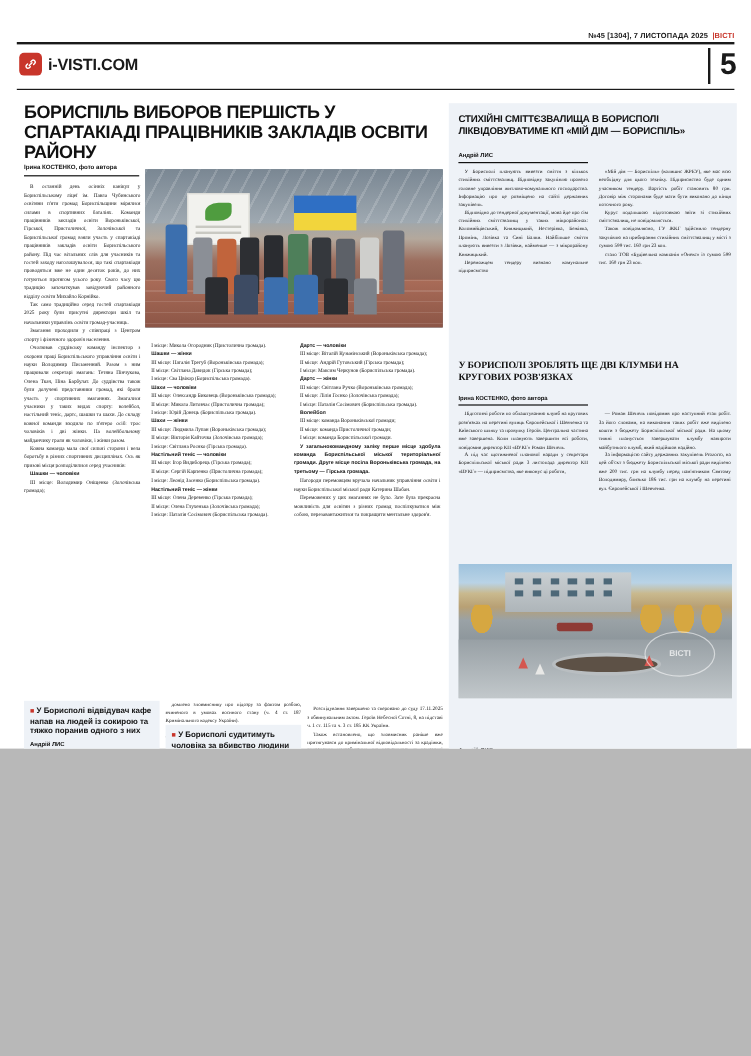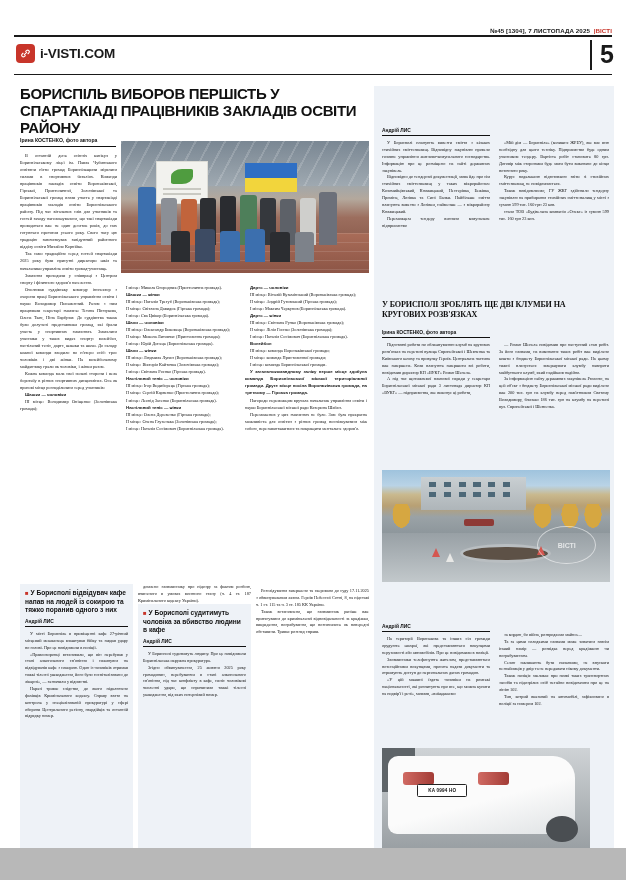--- a/index.html
+++ b/index.html
@@ -3,21 +3,21 @@
 <meta charset="utf-8">
 <style>
   * { margin:0; padding:0; box-sizing:border-box; }
   html,body { background:#b8b8b8; }
   body {
     font-family:"Liberation Sans", sans-serif;
     -webkit-font-smoothing:antialiased;
   }
   .page {
     position:relative;
-    width:626px; height:848px;
+    width:626px; height:624px;
     background:#ffffff;
     overflow:hidden;
     margin:0 auto;
   }
 
   
   .masthead { position:absolute; left:0; top:0; width:626px; height:78px; }
   .issue-line {
     position:absolute; right:14px; top:27px;
     font-size:6.2px; font-weight:bold; letter-spacing:.1px;
@@ -396,20 +396,21 @@
     </div>
   </div>
 
   <div class="col-free" style="left:256px; top:588px; width:113px;">
       <p>Розслідування завершено та скеровано до суду 17.11.2025 з обвинувальним актом. Героїв Небесної Сотні, 8, на підставі ч. 1 ст. 115 та ч. 3 ст. 185 КК України.</p>
       <p>Також встановлено, що зловмисник раніше вже притягувався до кримінальної відповідальності за крадіжки, викрадення, пограбування, що позначилось як попередні обставини. Триває розгляд справи.</p>
     </div>
 
   <div class="right-panel"></div>
 
+  <h2 class="rp-head" style="left:382px; top:95px; width:228px;">СТИХІЙНІ СМІТТЄЗВАЛИЩА В БОРИСПОЛІ ЛІКВІДОВУВАТИМЕ КП «МІЙ ДІМ — БОРИСПІЛЬ»</h2>
   <div class="rp-byline" style="left:382px; top:128px; width:108px;">Андрій ЛИС</div>
   <div class="rp-col" style="left:382px; top:140px; width:108px;">
       <p>У Борисполі планують вивезти сміття з кількох стихійних сміттєзвалищ. Відповідну закупівлю провело головне управління житлово-комунального господарства. Інформацію про це розміщено на сайті державних закупівель.</p>
       <p>Відповідно до тендерної документації, мова йде про сім стихійних сміттєзвалищ у таких мікрорайонах: Коломийцівський, Княжицький, Нестерівка, Бежівка, Промінь, Лозівка та Сині Балки. Найбільше сміття планують вивезти з Лозівки, найменше — з мікрорайону Княжицький.</p>
       <p>Переможцем тендеру визнано комунальне підприємство</p>
     </div>
   <div class="rp-col" style="left:499px; top:140px; width:110px;">
       <p>«Мій дім — Бориспіль» (колишнє ЖРЕУ), яке має всю необхідну для цього техніку. Підприємство буде одним учасником тендеру. Вартість робіт становить 80 грн. Договір між сторонами буде мати бути виконано до кінця поточного року.</p>
       <p>Курує подальшою підготовкою звіти зі стихійних сміттєзвалищ, не повідомляється.</p>
       <p>Також повідомляємо, ГУ ЖКГ здійснило тендерну закупівлю на прибирання стихійних сміттєзвалищ у місті з сумою 599 тис. 160 грн 23 коп.</p>

